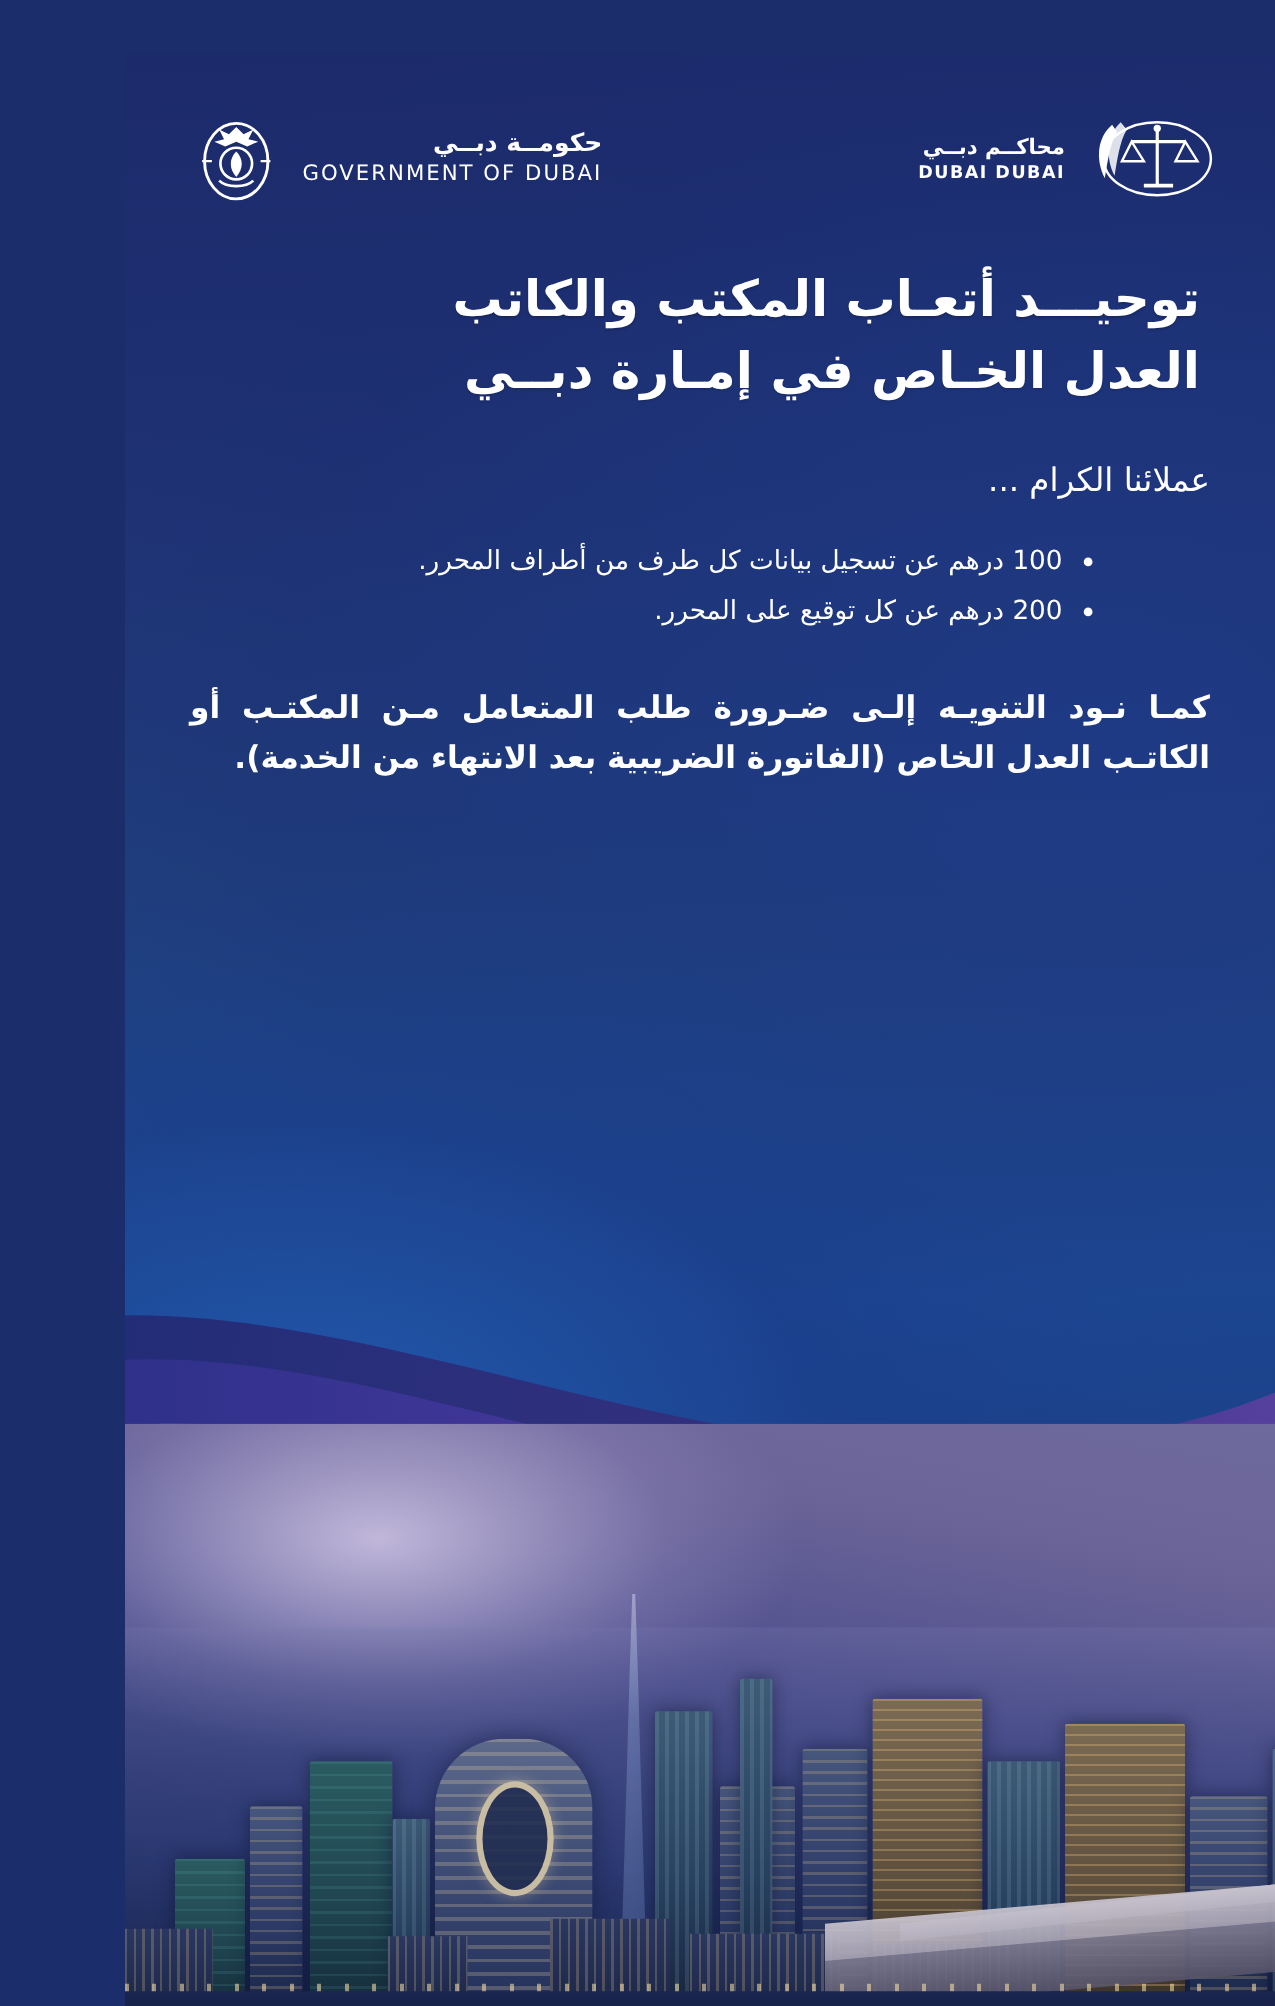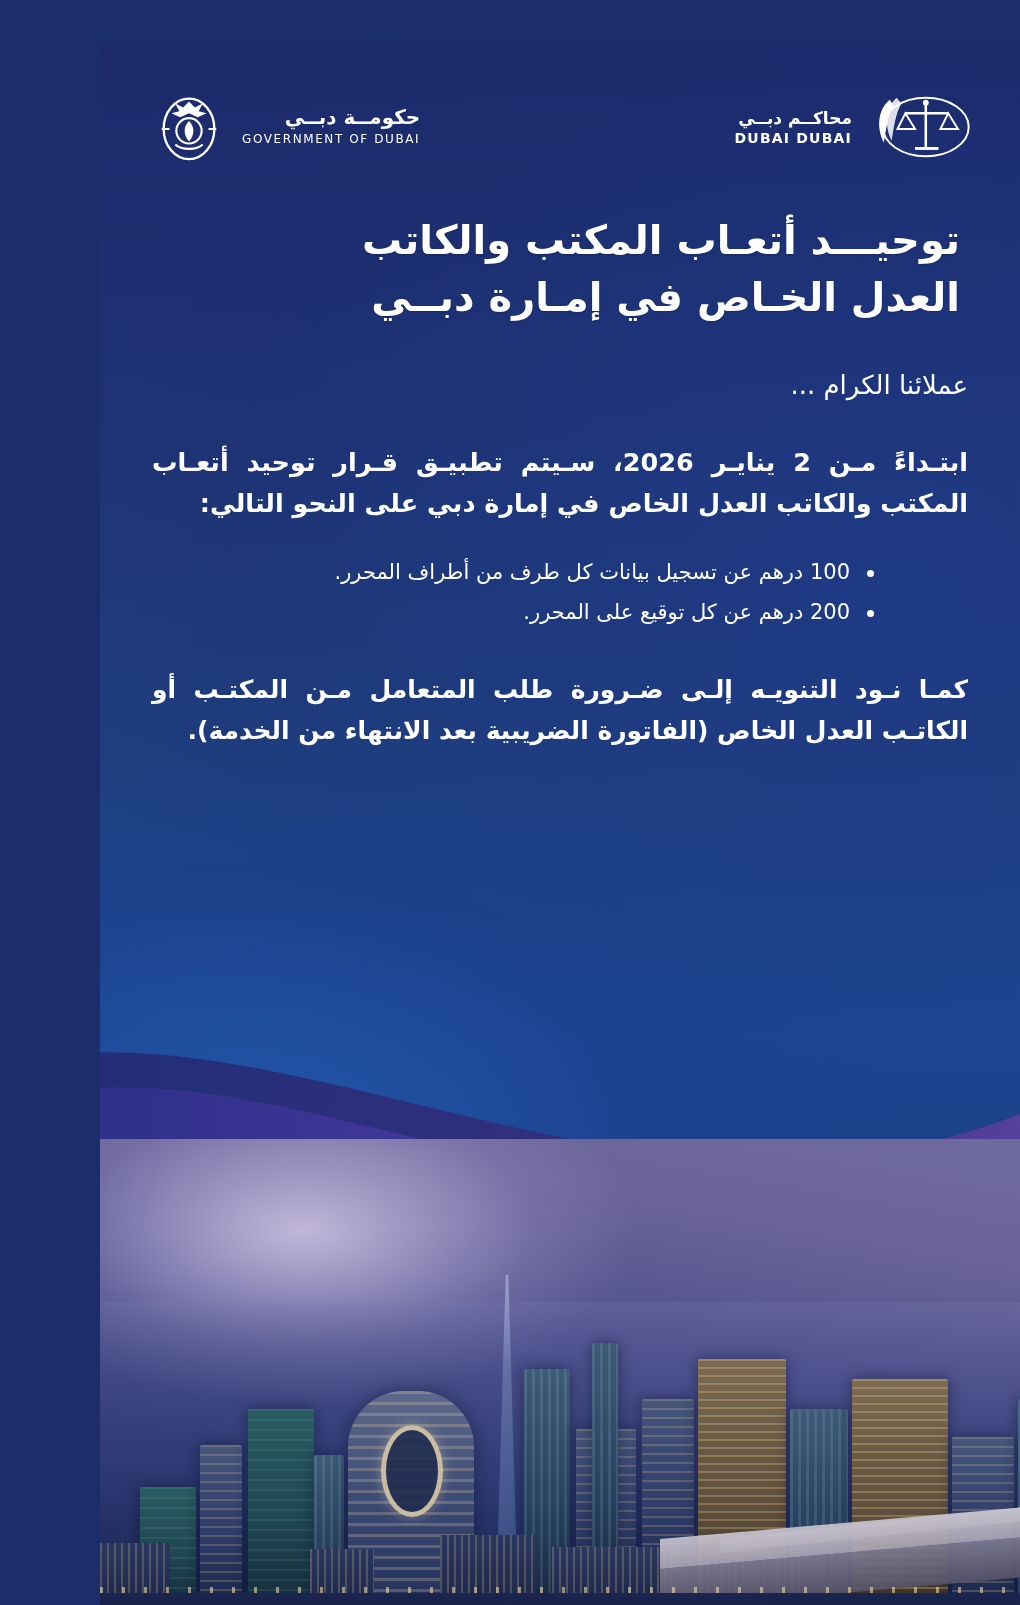--- a/index.html
+++ b/index.html
@@ -54,21 +54,21 @@
     color: #fff;
   }
   .logo-gov .txt .ar {
     font-size: 20px;
     font-weight: bold;
     letter-spacing: 1px;
     line-height: 1.2;
     direction: rtl;
   }
   .logo-gov .txt .en {
-    font-size: 12px;
+    font-size: 17px;
     letter-spacing: 1.6px;
     margin-top: 3px;
     font-weight: normal;
   }
 
   .logo-courts {
     position: absolute;
     top: 44px;
     right: 48px;
     display: flex;
@@ -358,21 +358,20 @@
       </div>
     </div>
   </div>
 
   <div class="content">
 
     <h1 class="title">توحيـــد أتعـاب المكتب والكاتب العدل الخـاص في إمـارة دبــي</h1>
 
     <div class="salutation">عملائنا الكرام ...</div>
 
-    <div class="lead">ابتـداءً مـن 2 ينايـر 2026، سـيتم تطبيـق قـرار توحيد أتعـاب المكتب والكاتب العدل الخاص في إمارة دبي على النحو التالي:</div>
 
     <ul class="fees">
       <li>100 درهم عن تسجيل بيانات كل طرف من أطراف المحرر.</li>
       <li>200 درهم عن كل توقيع على المحرر.</li>
     </ul>
 
 
     <div class="note">كمـا نـود التنويـه إلـى ضـرورة طلب المتعامل مـن المكتـب أو الكاتـب العدل الخاص (الفاتورة الضريبية بعد الانتهاء من الخدمة).</div>
   </div>
 

